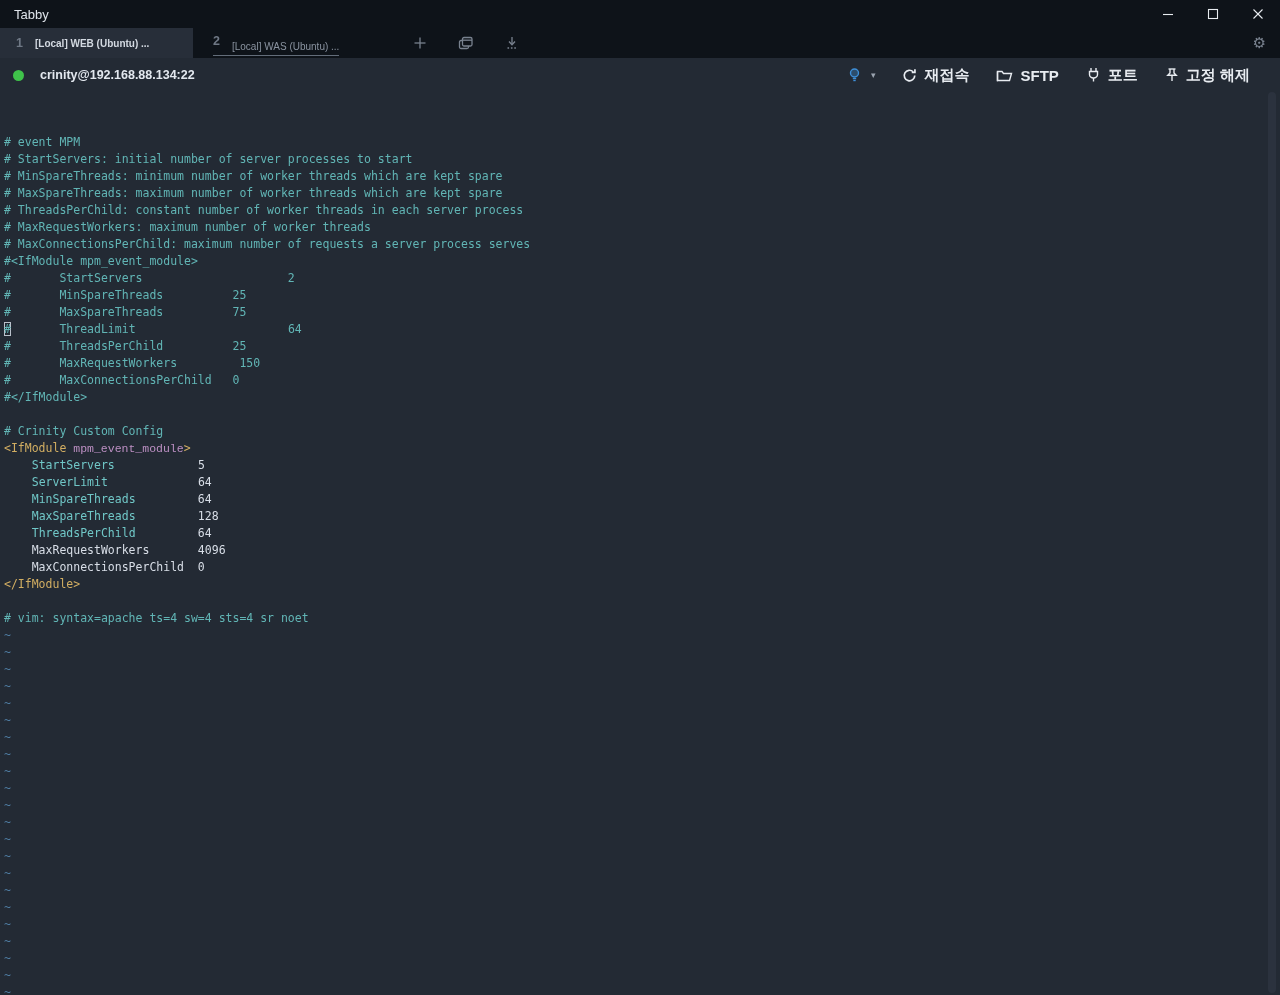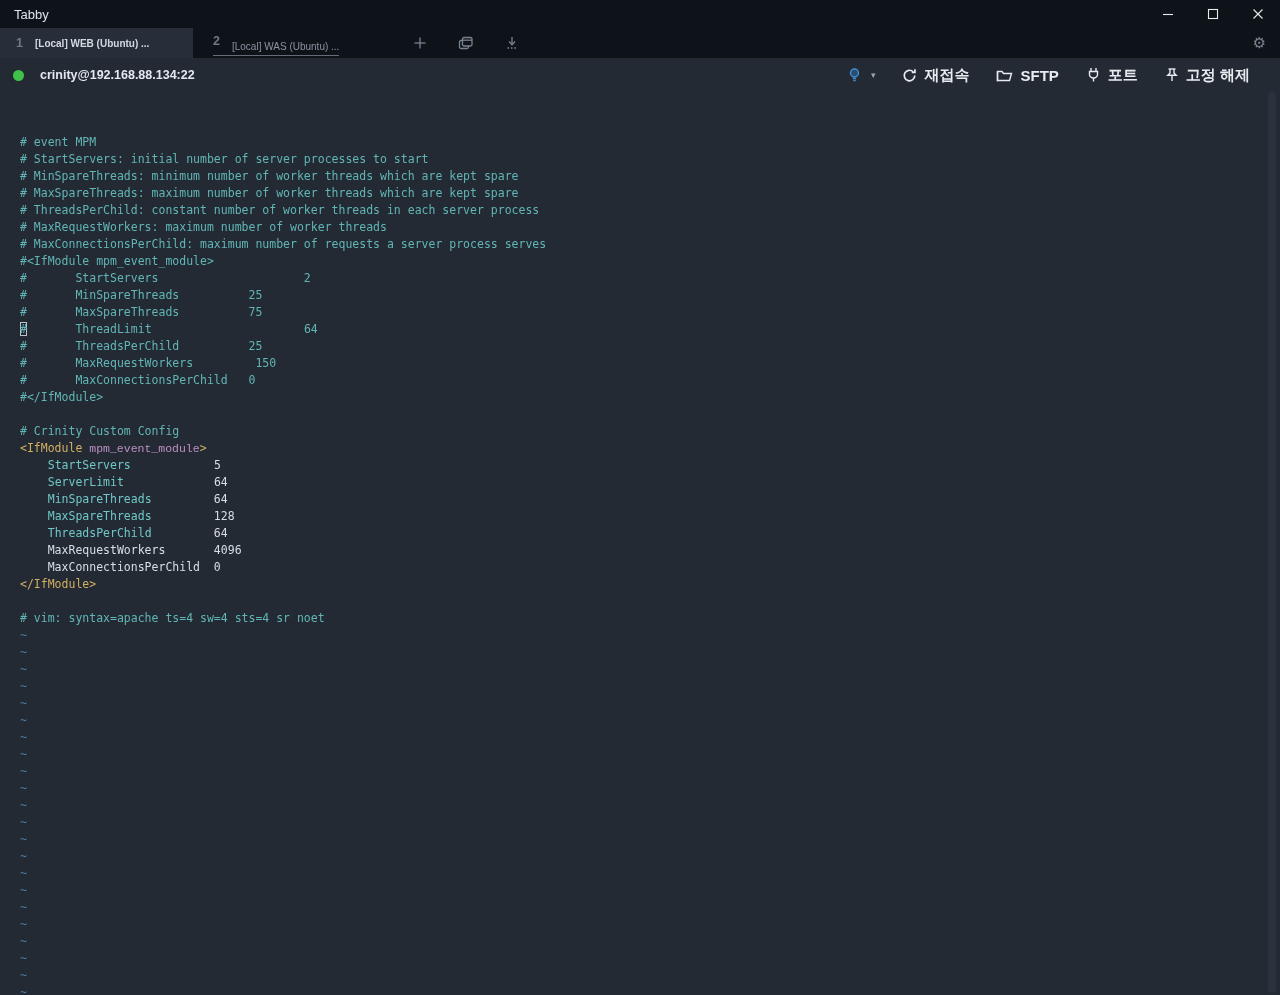--- a/index.html
+++ b/index.html
@@ -45,21 +45,21 @@
   .caret { color:#9aa3af; font-size:9px; margin-left:2px; }
 
   
   .terminal {
     position:absolute; top:34px; left:0; right:0; bottom:0;
     padding:8px 0 0 4px;
     font-family:"DejaVu Sans Mono", monospace;
     font-size:11.5px; line-height:17px;
     white-space:pre; cursor:text;
   }
-  .trow { height:17px;margin-left:16px; }
+  .trow { height:17px; }
   .t-c { color:var(--comment,#61b5b5); }
   .t-k { color:var(--keyword,#70c7c7); font-weight:normal; }
   .t-w { color:var(--fg,#d8dee7); }
   .t-y { color:var(--yellow,#d2ae62);text-align:right; }
   .t-p { color:var(--purple,#bd90c4);font-family:Liberation Mono, monospace; }
   .t-cur { color:var(--comment,#61b5b5); box-shadow:inset 0 0 0 1px var(--cursor,#b9c1cb); }
   .trow-tilde { color:var(--tilde,#4e7ba0); }
   .scrollbar { position:absolute; top:0; right:4px; width:8px; bottom:2px; background:var(--scrollbar,#2b323e); border-radius:4px; }
 </style>
 </head>

